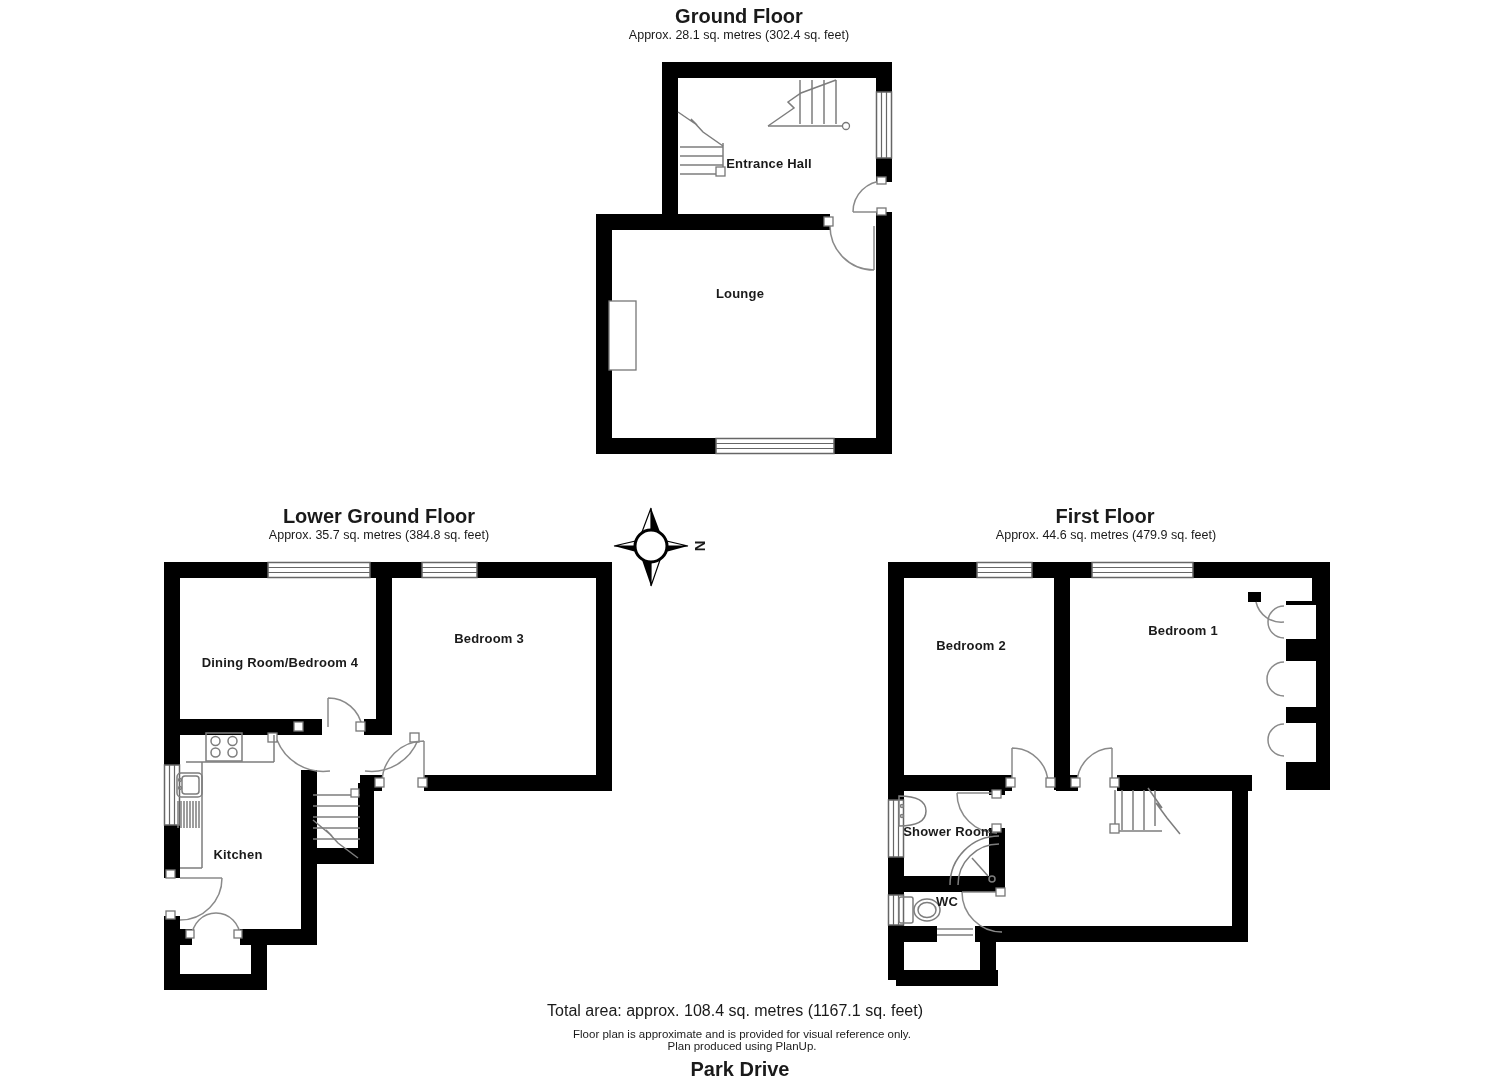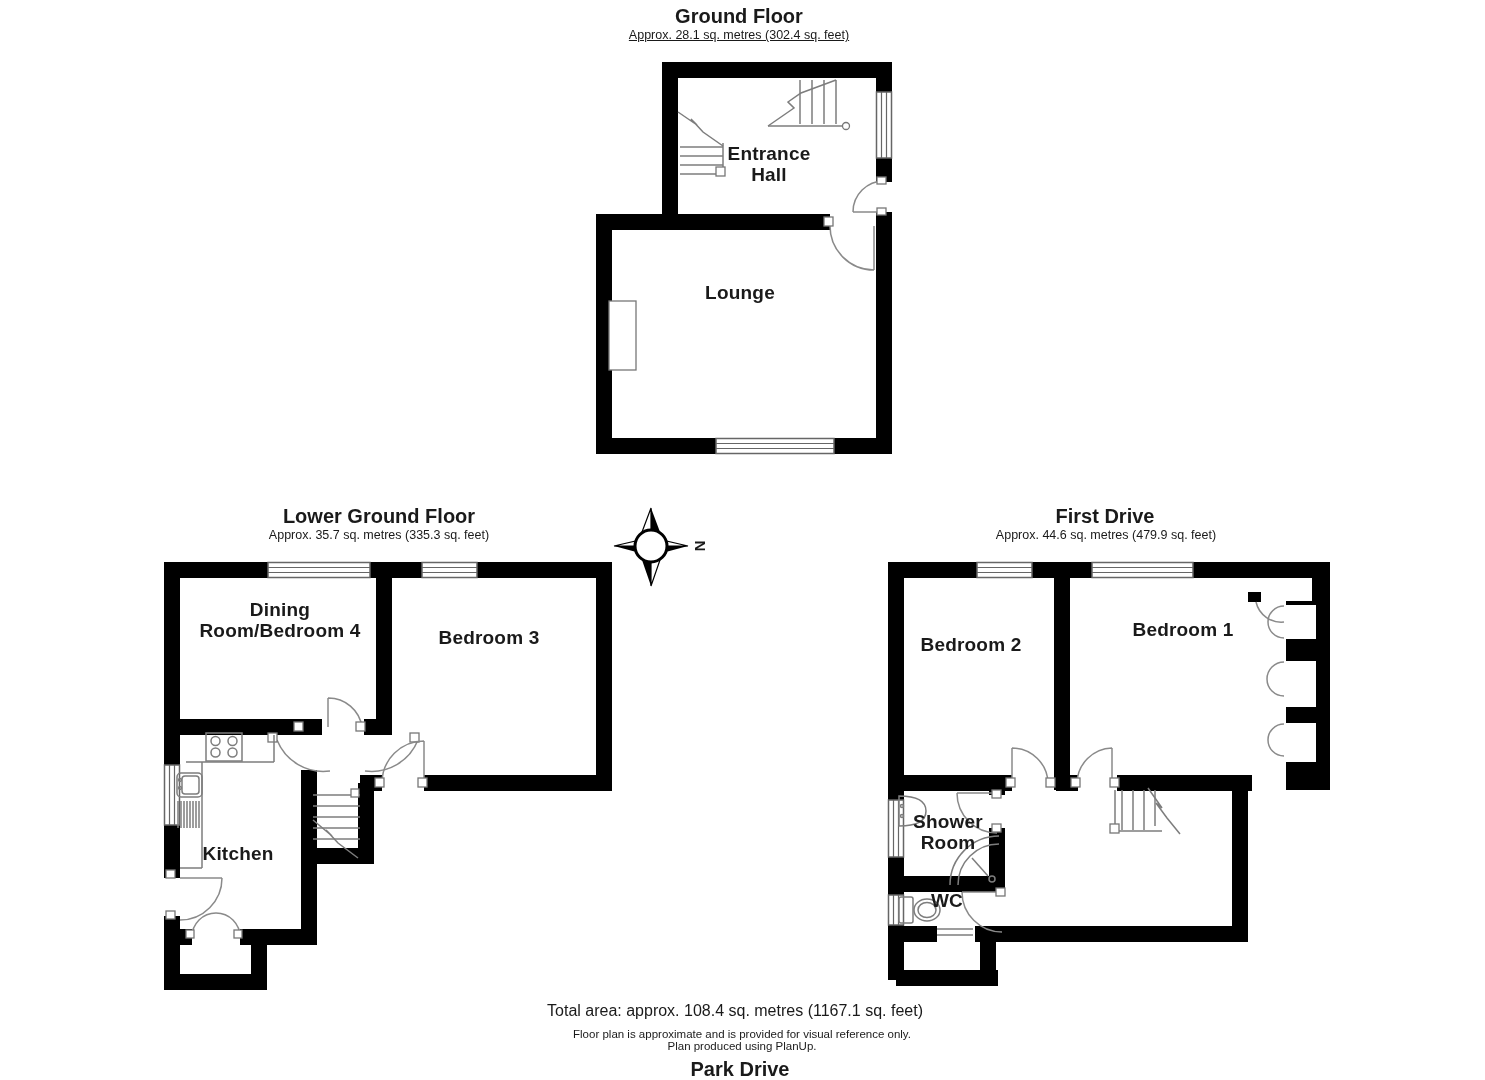--- a/index.html
+++ b/index.html
@@ -4,21 +4,21 @@
 <style>
   html,body{margin:0;padding:0;background:#fff;}
   #stage{position:relative;width:1485px;height:1080px;background:#fff;overflow:hidden;
          font-family:"Liberation Sans", sans-serif;color:#1a1a1a;}
   svg{position:absolute;left:0;top:0;}
   .lbl{position:absolute;transform:translate(-50%,-50%);text-align:center;
        white-space:nowrap;color:#1a1a1a;}
   .wrap{white-space:normal;line-height:1.12;}
   .title{font-size:20px;font-weight:bold;}
   .subtitle{font-size:12.5px;}
-  .room{font-size:19px;font-weight:bold;letter-spacing:.2px;}
+  .room{font-size:13px;font-weight:bold;letter-spacing:.2px;}
   .total{font-size:16px;}
   .small{font-size:11.5px;}
   .address{font-size:20px;font-weight:bold;}
   .compass-n{font-size:15px;font-weight:bold;transform:translate(-50%,-50%) rotate(90deg);}
   .wall{stroke:#000;stroke-width:16;fill:none;}
   .fix{stroke:#7d7d7d;stroke-width:1.5;fill:none;}
   .arc{stroke:#8a8a8a;stroke-width:1.5;fill:none;}
   .win{fill:#fff;stroke:#666;stroke-width:1.5;}
   .winline{stroke:#666;stroke-width:1.2;fill:none;}
   .jamb{fill:#fff;stroke:#777;stroke-width:1.3;}
@@ -269,29 +269,29 @@
     <polygon points="651,586 651,558 660,560" fill="#fff" stroke="#000" stroke-width="1.2"></polygon>
     <polygon points="614,546 640,546 640,553" fill="#000"></polygon>
     <polygon points="614,546 640,540 640,546" fill="#fff" stroke="#000" stroke-width="1.2"></polygon>
     <polygon points="688,546 662,546 662,553" fill="#000"></polygon>
     <polygon points="688,546 662,540 662,546" fill="#fff" stroke="#000" stroke-width="1.2"></polygon>
     <circle cx="651" cy="546" r="16" fill="#fff" stroke="#000" stroke-width="3"></circle>
   </g>
 </svg>
 
   <div class="lbl title" style="left:739px;top:16px;">Ground Floor</div>
-  <div class="lbl subtitle" style="left:739px;top:35px;text-decoration:underline;">Approx. 28.1 sq. metres (302.4 sq. feet)</div>
+  <div class="lbl subtitle" style="left:739px;top:35px;">Approx. 28.1 sq. metres (302.4 sq. feet)</div>
   <div class="lbl title" style="left:379px;top:516px;">Lower Ground Floor</div>
-  <div class="lbl subtitle" style="left:379px;top:535px;">Approx. 35.7 sq. metres (335.3 sq. feet)</div>
-  <div class="lbl title" style="left:1105px;top:516px;">First Drive</div>
+  <div class="lbl subtitle" style="left:379px;top:535px;">Approx. 35.7 sq. metres (384.8 sq. feet)</div>
+  <div class="lbl title" style="left:1105px;top:516px;">First Floor</div>
   <div class="lbl subtitle" style="left:1106px;top:535px;">Approx. 44.6 sq. metres (479.9 sq. feet)</div>
 
   <div class="lbl room wrap" style="left:769px;top:164px;width:110px;">Entrance Hall</div>
   <div class="lbl room" style="left:740px;top:293px;">Lounge</div>
-  <div class="lbl room wrap" style="left:280px;top:620px;width:170px;">Dining Room/Bedroom 4</div>
+  <div class="lbl room wrap" style="left:280px;top:663px;width:170px;">Dining Room/Bedroom 4</div>
   <div class="lbl room" style="left:489px;top:638px;">Bedroom 3</div>
   <div class="lbl room" style="left:238px;top:822px;margin-top:32px;">Kitchen</div>
   <div class="lbl room" style="left:971px;top:645px;">Bedroom 2</div>
   <div class="lbl room" style="left:1183px;top:630px;">Bedroom 1</div>
   <div class="lbl room wrap" style="left:948px;top:832px;width:110px;">Shower Room</div>
   <div class="lbl room" style="left:947px;top:901px;">WC</div>
 
   <div class="lbl compass-n" style="left:700px;top:546px;">N</div>
 
   <div class="lbl total" style="left:735px;top:1011px;">Total area: approx. 108.4 sq. metres (1167.1 sq. feet)</div>

